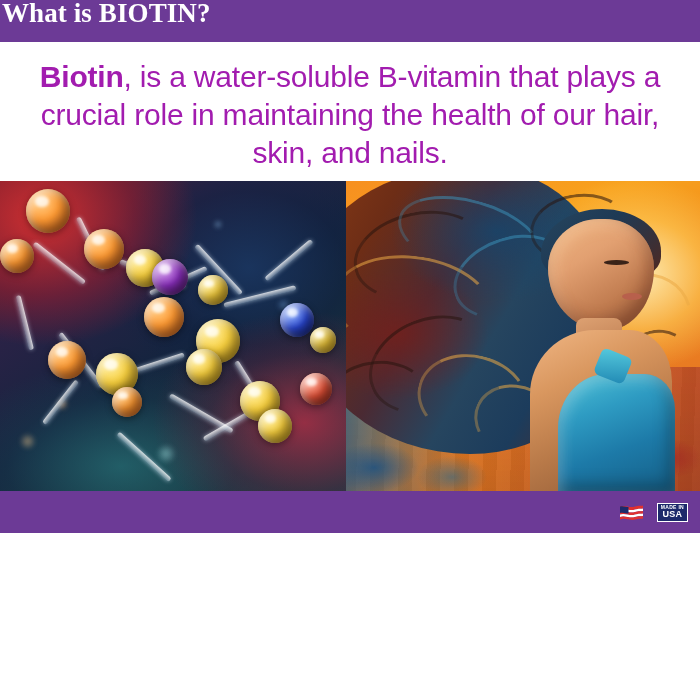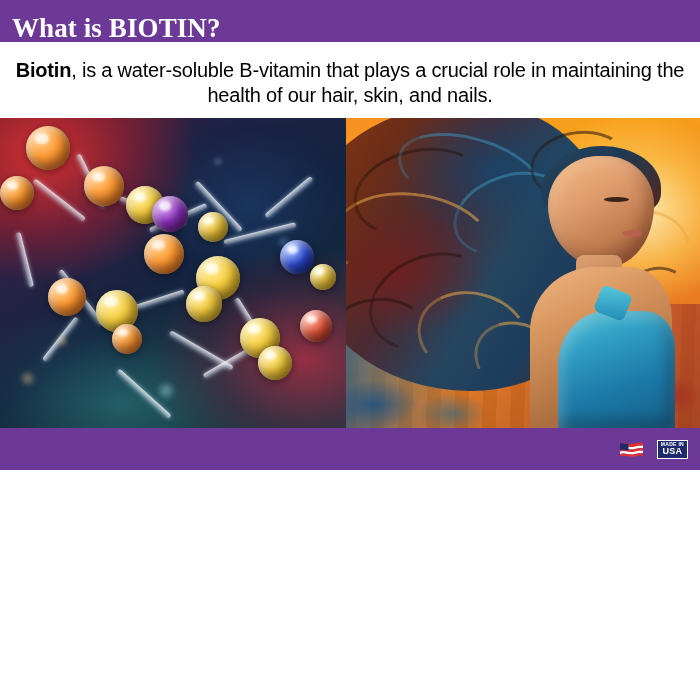--- a/index.html
+++ b/index.html
@@ -19,43 +19,43 @@
     background: #ffffff;
     display: flex;
     flex-direction: column;
   }
 
   
   .header-bar {
     height: 42px;
     background: #6C3A96;
     display: flex;
-    align-items: flex-end;
-    padding: 0 12px;
+    align-items: flex-start;
+    padding: 0 2px;
     box-sizing: border-box;
     flex: 0 0 auto;
   }
   .header-title {
     color: #ffffff;
     font-family: "Liberation Serif", serif;
     font-weight: bold;
     font-size: 27px;
     letter-spacing: 0.1px;
     line-height: 1;
     white-space: nowrap;
   }
 
   
   .intro-text {
     flex: 0 0 auto;
     padding: 16px 12px 10px 12px;
     box-sizing: border-box;
     text-align: center;
-    color: #000000;
-    font-size: 20px;
+    color: #a21caf;
+    font-size: 30px;
     line-height: 1.26;
     letter-spacing: -0.2px;
   }
   .intro-text .lead {
     font-weight: bold;
   }
 
   
   .image-strip {
     flex: 0 0 auto;

